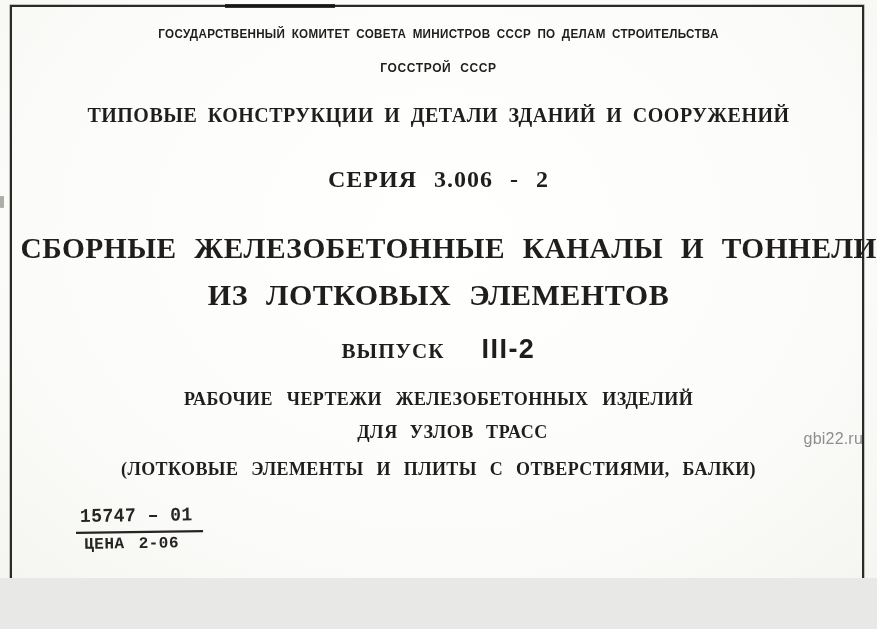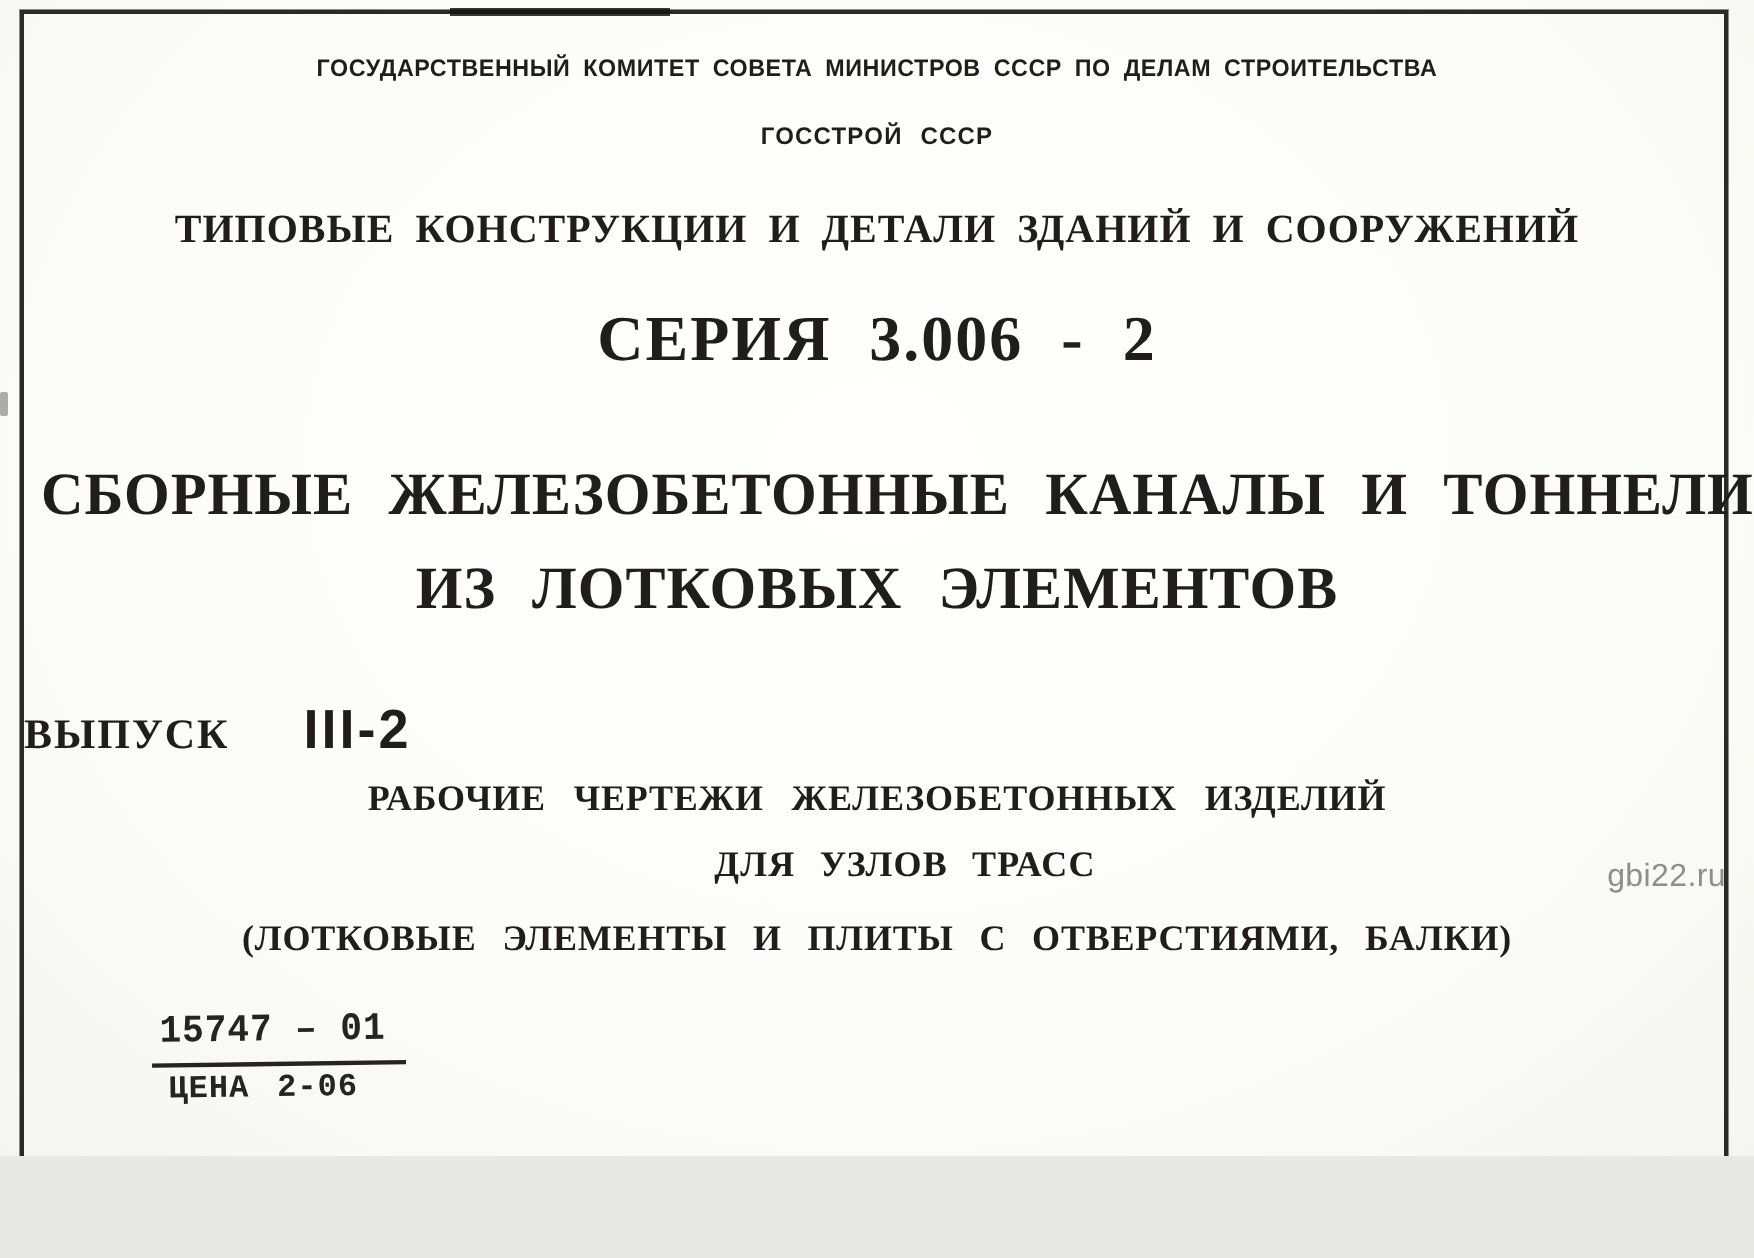--- a/index.html
+++ b/index.html
@@ -62,41 +62,42 @@
     letter-spacing: 0.6px;
     word-spacing: 5px;
   }
   .series-heading {
     top: 105px;
     font-size: 20px;
     letter-spacing: 0.5px;
     word-spacing: 5px;
   }
   .series-number {
-    top: 153px;
-    font-size: 32px;
+    top: 167px;
+    font-size: 24px;
     letter-spacing: 1px;
     word-spacing: 10px;
   }
   .title1 {
     top: 233px;
     font-size: 30px;
     letter-spacing: 0.5px;
     word-spacing: 10px;
     transform: scaleX(0.98);
   }
   .title2 {
     top: 280px;
     font-size: 30px;
     letter-spacing: 0.5px;
     word-spacing: 10px;
   }
   .issue-row {
-    top: 352px;
+    top: 336px;
     display: flex;
+    justify-content: center;
     align-items: baseline;
     gap: 37px;
   }
   .issue-label {
     font-size: 21px;
     letter-spacing: 1px;
   }
   .issue-number {
     font-family: Liberation Sans, sans-serif;
     font-size: 27px;

